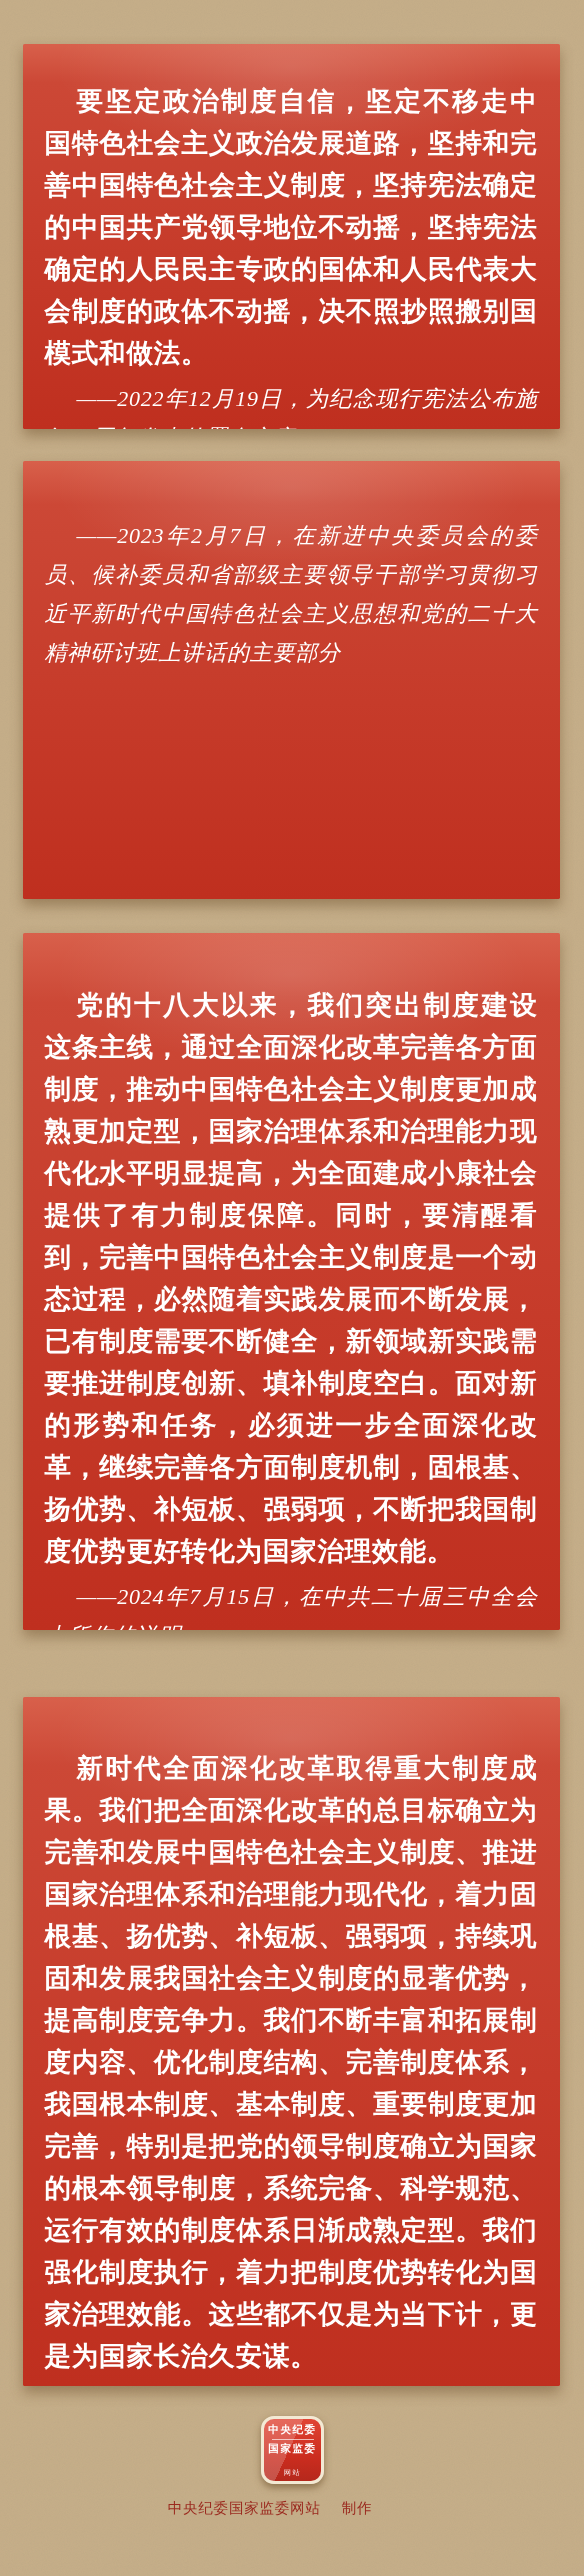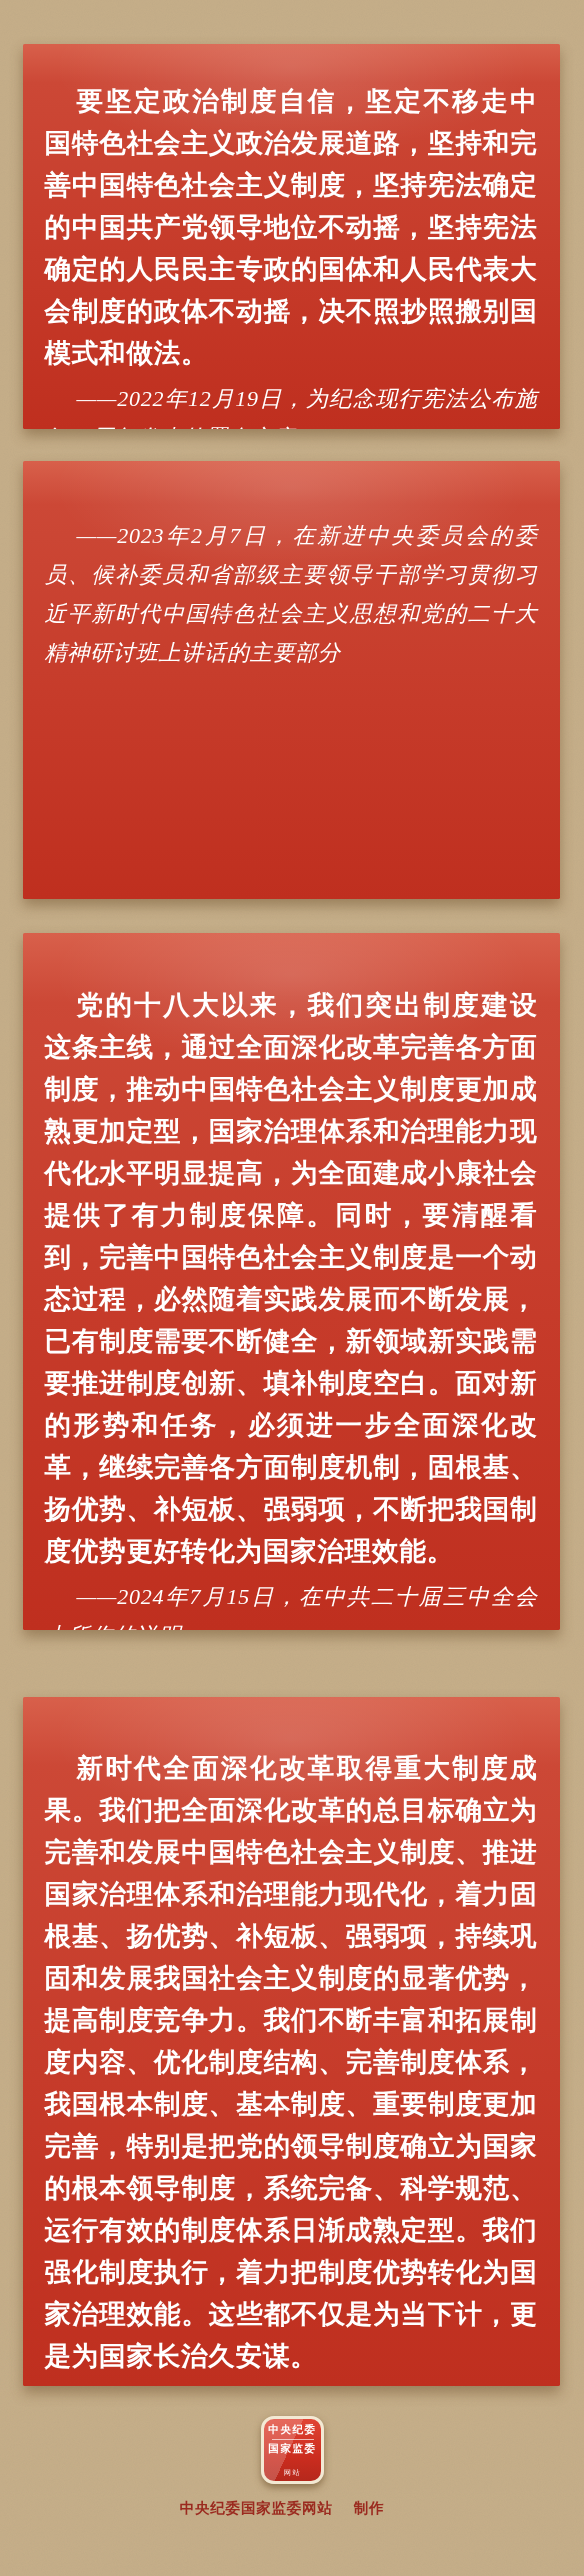--- a/index.html
+++ b/index.html
@@ -100,24 +100,23 @@
     margin-top: 12px;
     opacity: .9;
   }
   .credit {
     position: absolute;
     left: 0; top: 2499px;
     width: 540px;
     text-align: center;
     color: #9b2a1f;
     font-size: 14.5px;
-    font-weight: 700;
+    font-weight: 400;
     letter-spacing: 0.8px;
     z-index: 1;
-    padding-left: 12px;
   }
   .credit .credit-gap { display: inline-block; width: 21px; }
 </style>
 </head>
 <body>
 
 <svg class="bg-noise" xmlns="http://www.w3.org/2000/svg" width="584" height="2576" viewBox="0 0 726 3202">
   <filter id="sandNoise" x="0" y="0" width="100%" height="100%">
     <feTurbulence type="fractalNoise" baseFrequency="0.85" numOctaves="2" stitchTiles="stitch"></feTurbulence>
     <feColorMatrix type="matrix" values="0 0 0 0 0.42  0 0 0 0 0.34  0 0 0 0 0.22  0 0 0 0.55 0"></feColorMatrix>

